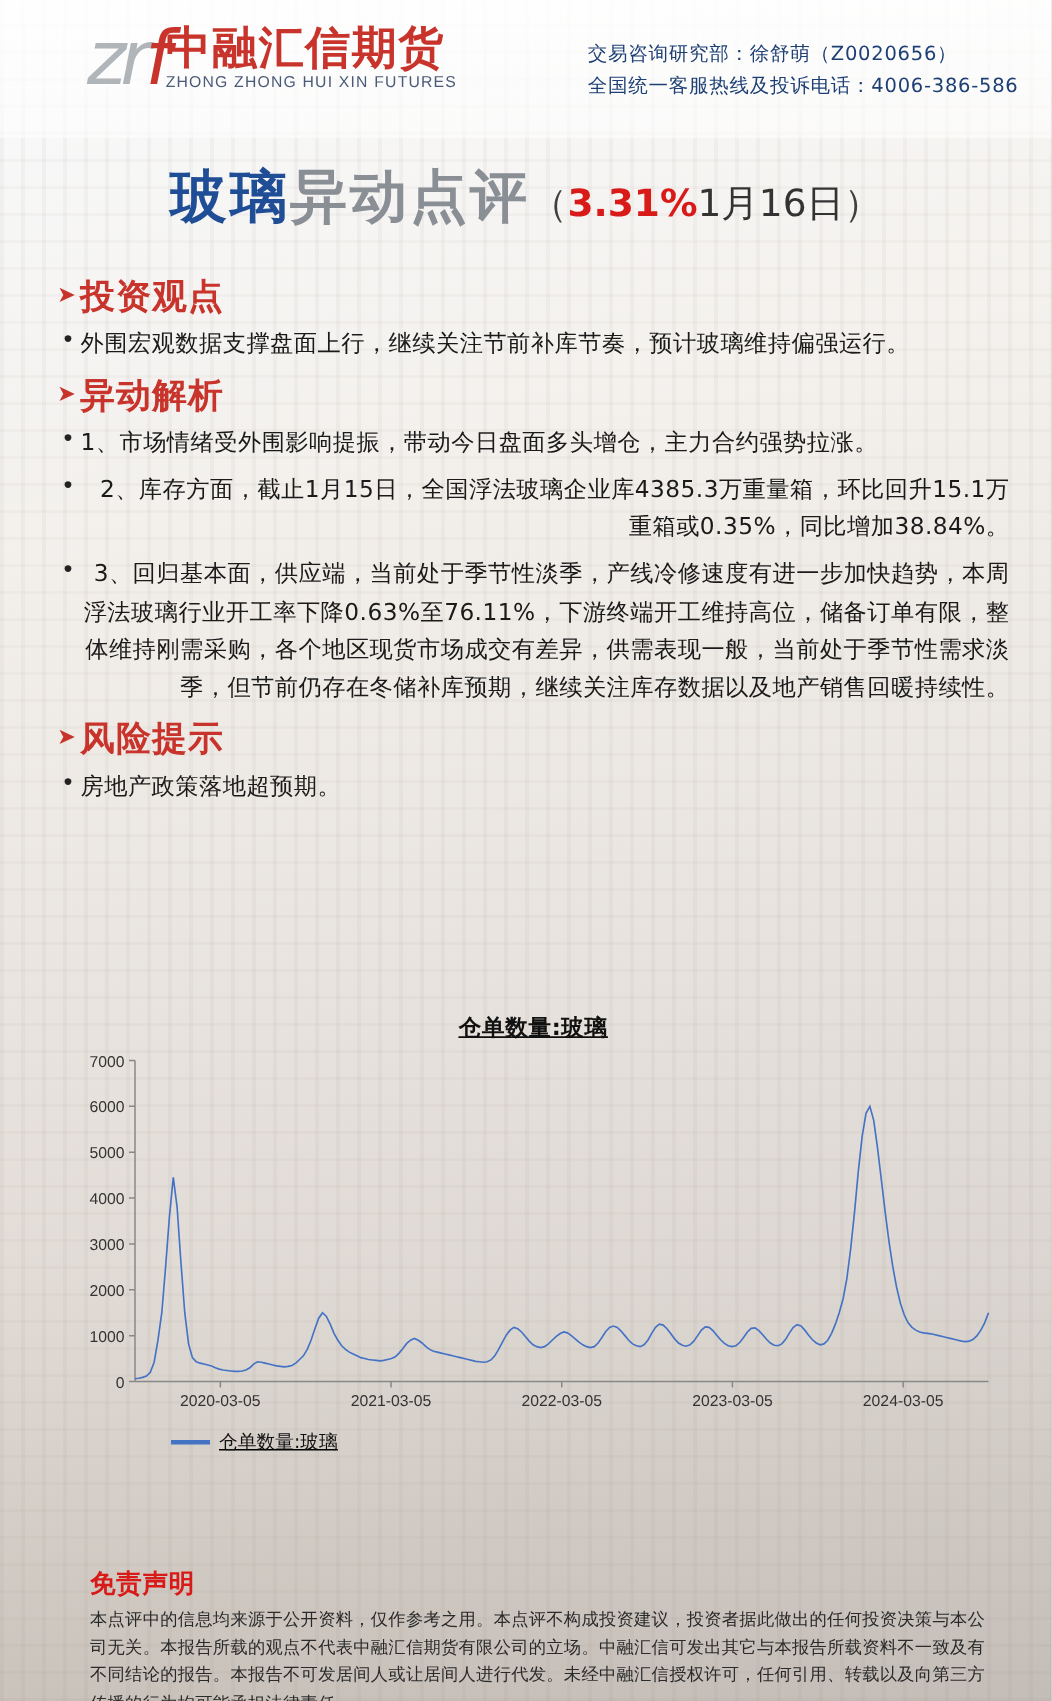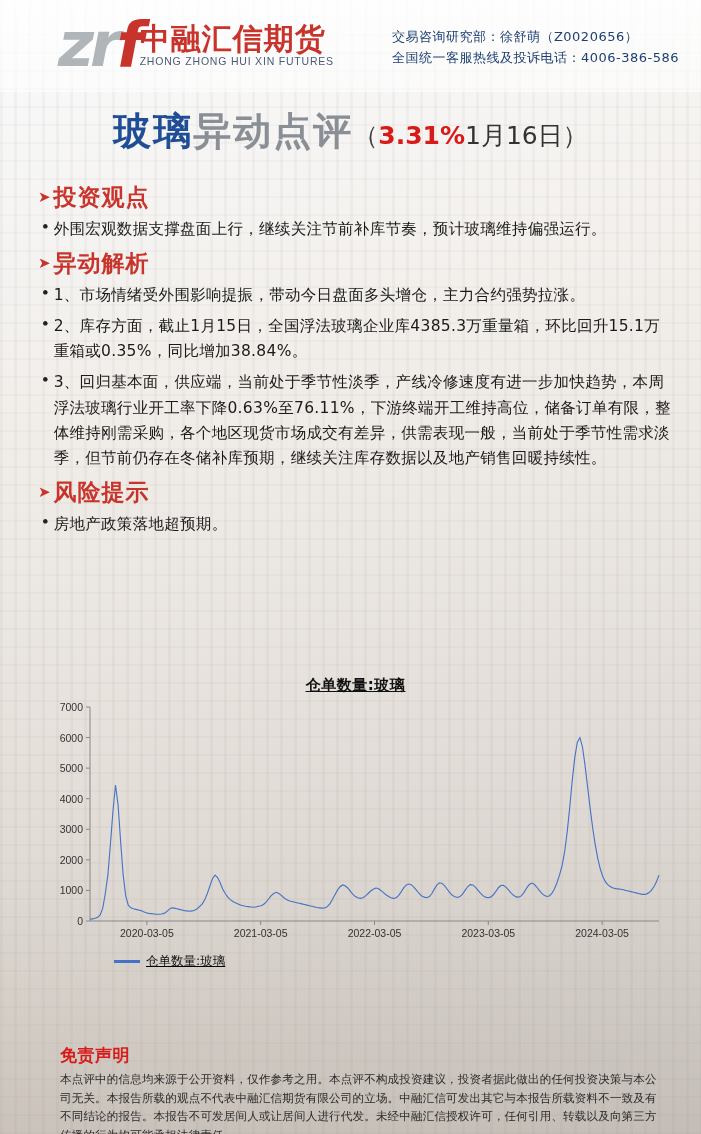--- a/index.html
+++ b/index.html
@@ -43,22 +43,22 @@
   }
   .logo-wrap {
     position: absolute;
     left: 58px;
     top: 14px;
     display: flex;
     align-items: center;
   }
   .logo-mark {
     font-family: "DejaVu Sans", sans-serif;
-    font-size: 62px;
-    font-weight: bold;
+    font-size: 50px;
+    font-weight: normal;
     font-style: italic;
     letter-spacing: -4px;
     line-height: 1;
     color: #8d9299;
     text-shadow: 1px 1px 0 rgba(255,255,255,0.5);
   }
   .logo-mark .r { color: #b0b5ba; }
   .logo-mark .f { color: #c8342b; }
   .logo-text {
     margin-left: 0;
@@ -165,20 +165,21 @@
     color: #222;
     margin-right: 5px;
     flex: 0 0 auto;
   }
   .bullet-text {
     font-family: "DejaVu Sans", sans-serif;
     font-size: 15.5px;
     color: #1a1a1a;
     line-height: 1.62;
     letter-spacing: 0.3px;
+    text-align: right;
   }
 
   
   .chart-block {
     position: absolute;
     left: 40px;
     right: 30px;
     top: 676px;
     text-decoration: underline;
   }

